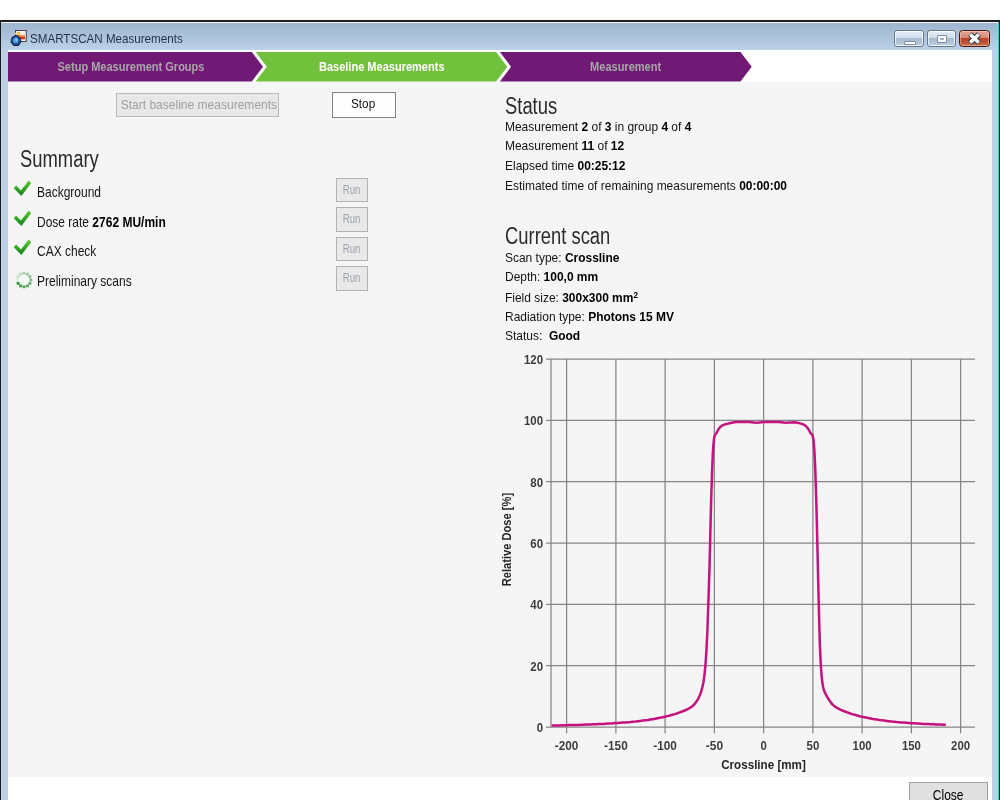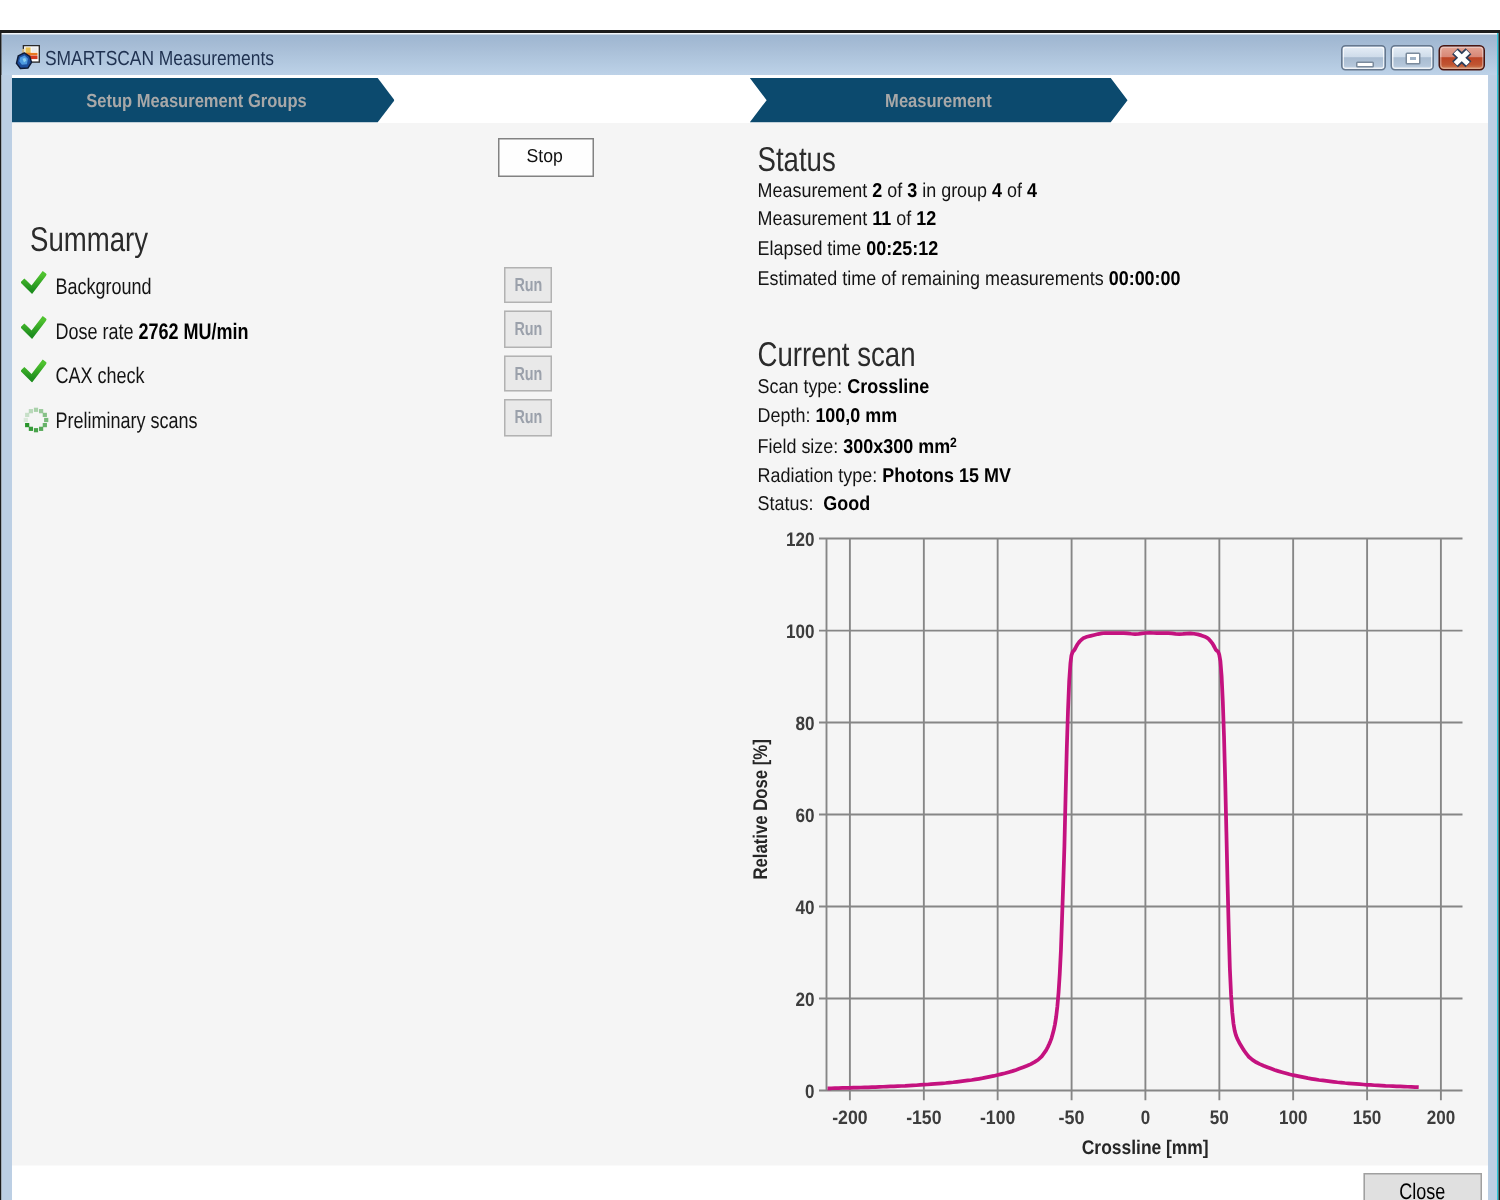--- a/index.html
+++ b/index.html
@@ -24,27 +24,27 @@
 #bmin { left:894px; width:30px; }
 #bmax { left:926.5px; width:29px; }
 #bclose { left:959px; width:30.5px; border:1px solid #4a1611; border-radius:3.5px;
   background:linear-gradient(180deg,#e3a595 0%,#d88877 45%,#bc4425 50%,#c05432 80%,#cc7d52 100%);
   box-shadow:inset 0 0 0 1px rgba(255,255,255,.35); }
 #crumbbg { left:8px; top:32px; width:984px; height:29.5px; background:#ffffff; }
 .seg { top:32px; height:29.5px; color:#a8a8a8; font-weight:bold; font-size:12.6px;
   display:flex; align-items:center; justify-content:center; }
 .seg span { display:inline-block; }
 .seg.green { background:#72c13c; color:#ffffff; }
-.seg.gray { background:#0c4a6e; }
+.seg.gray { background:#701a75; }
 #content { left:8px; top:61.5px; width:984px; height:695.5px; background:#f5f5f5; }
 #footer { left:8px; top:757px; width:984px; height:34.5px; background:#ffffff; }
 #btn-start { left:115.5px; top:73px; width:163.5px; height:24px; background:#e8e8e8; border:1px solid #b9b9b9; color:#9e9e9e; font-size:12.6px; text-align:center; line-height:22px; white-space:nowrap; }
 #btn-stop { left:332px; top:72px; width:64px; height:26px; background:#fefefe; border:1.3px solid #828282; color:#111; font-size:12.4px; text-align:center; line-height:23px; }
 #btn-close { left:908.5px; top:762px; width:79.5px; height:26px; background:#e0e0e0; border:1.2px solid #a0a0a0; color:#000000; font-size:15px; text-align:center; line-height:24px; }
-.runbtn { left:336px; width:31.5px; height:24.5px; background:#e9e9e9; border:1px solid #b2b2b2; color:#9ba1ab; font-size:12.6px; text-align:center; line-height:22px;font-weight:bold; }
+.runbtn { left:336px; width:31.5px; height:24.5px; background:#e9e9e9; border:1px solid #b2b2b2; color:#9ba1ab; font-size:12.6px; text-align:center; line-height:22px; }
 .h1 { font-size:23px; color:#2b2b2b; transform:scaleX(0.8); transform-origin:left top; white-space:nowrap; }
 .row { left:36.6px; font-size:15px; color:#141414; transform:scaleX(0.8); transform-origin:left top; white-space:nowrap; }
 .row b, .stxt b { color:#000; }
 .stxt { font-size:13.3px; color:#141414; line-height:19.7px; transform:scaleX(0.9); transform-origin:left top; white-space:nowrap; }
 sup { font-size:9px; vertical-align:4px; }
 text { font-family:"Liberation Sans",sans-serif; font-weight:bold; font-size:13px; fill:#3d3d3d; }
 .axt { font-size:13.2px; fill:#262626; }
 </style></head>
 <body>
 <div id="win">
@@ -91,24 +91,28 @@
     <g stroke="#ffffff" stroke-width="3.4" stroke-linecap="butt">
           <path d="M10.3 3.5 L18.7 11.5 M18.7 3.5 L10.3 11.5"></path>
         </g>
   </svg>
     </div>
 
   <div id="crumbbg" class="abs"></div>
   <div class="seg gray abs" style="left:8px;width:255px;clip-path:polygon(0 0, calc(100% - 11.2px) 0, 100% 50%, calc(100% - 11.2px) 100%, 0 100%);padding-right:9px">
       <span style="transform:scaleX(0.875)">Setup Measurement Groups</span>
     </div>
+  <div class="seg green abs" style="left:255.6px;width:251.7px;clip-path:polygon(0 0, calc(100% - 11.2px) 0, 100% 50%, calc(100% - 11.2px) 100%, 0 100%, 11.2px 50%)">
+      <span style="transform:scaleX(0.875)">Baseline Measurements</span>
+    </div>
   <div class="seg gray abs" style="left:499.9px;width:251.8px;clip-path:polygon(0 0, calc(100% - 11.2px) 0, 100% 50%, calc(100% - 11.2px) 100%, 0 100%, 11.2px 50%)">
       <span style="transform:scaleX(0.875)">Measurement</span>
     </div>
 
+  <div id="btn-start" class="abs"><span class="sx" style="transform:scaleX(0.955);transform-origin:center">Start baseline measurements</span></div>
   <div id="btn-stop" class="abs"><span class="sx" style="transform:scaleX(0.95)">Stop</span></div>
 
   <div class="abs h1" style="left:19.5px;top:126px">Summary</div>
 
   <div class="abs row" style="top:163.3px">Background</div>
   <div class="abs row" style="top:192.8px">Dose rate <b>2762 MU/min</b></div>
   <div class="abs row" style="top:222.3px">CAX check</div>
   <div class="abs row" style="top:251.8px">Preliminary scans</div>
 
   <svg class="abs" style="left:14px;top:160px" width="17" height="16" viewBox="0 0 17 16">

